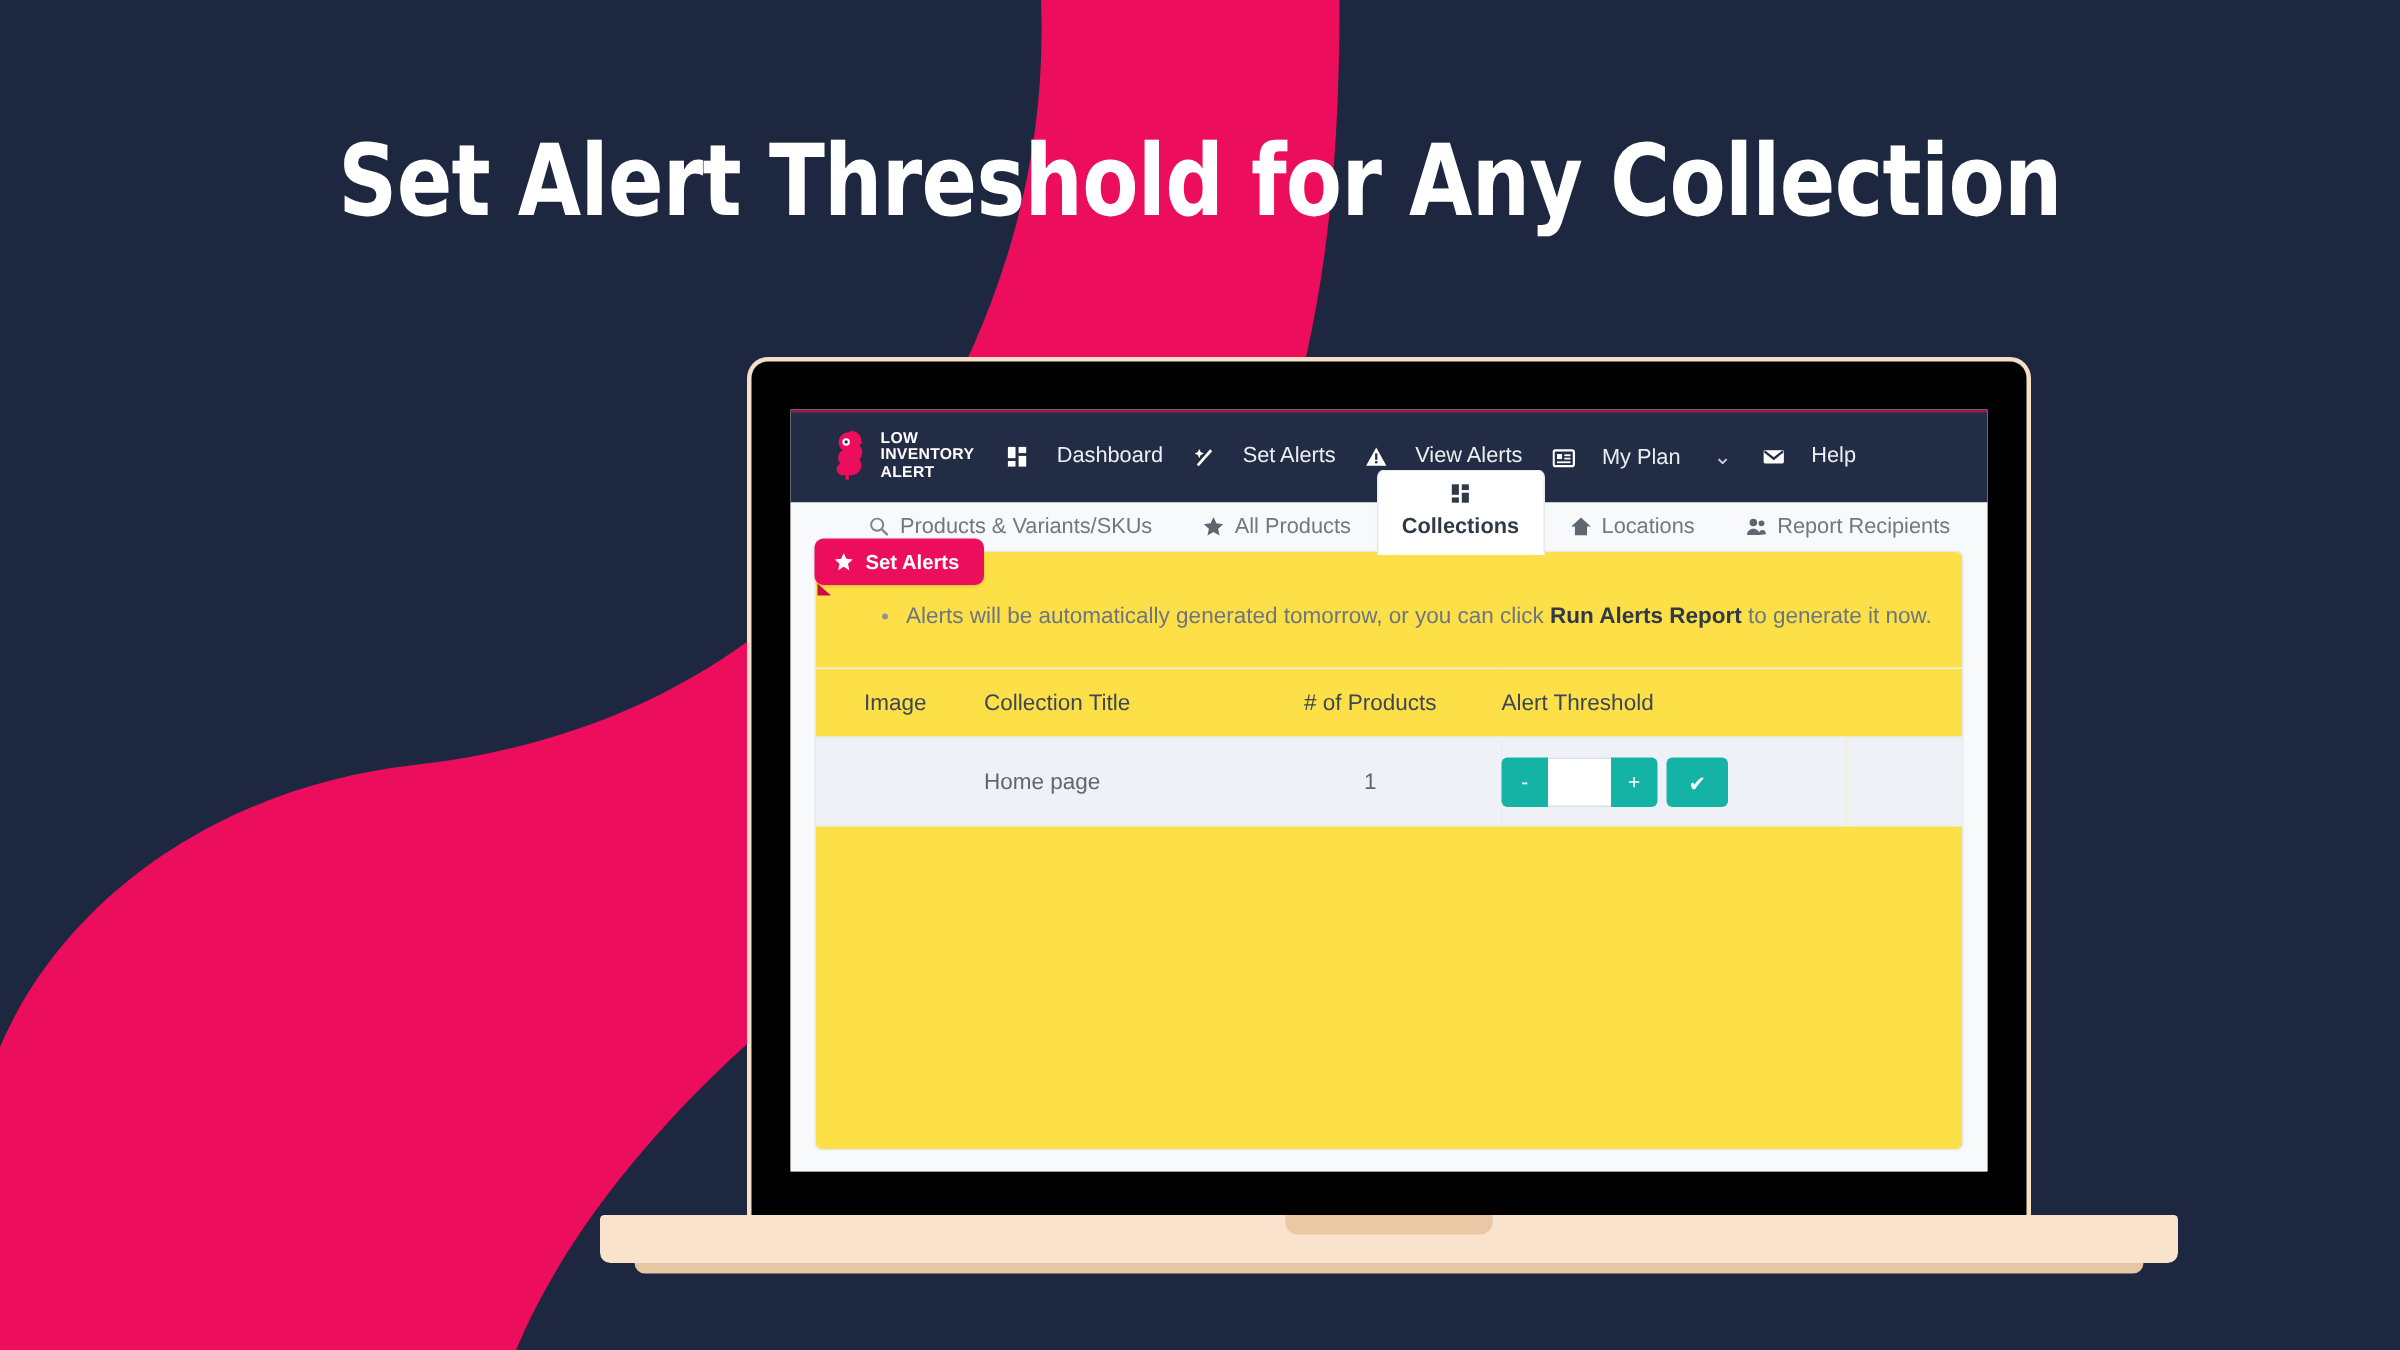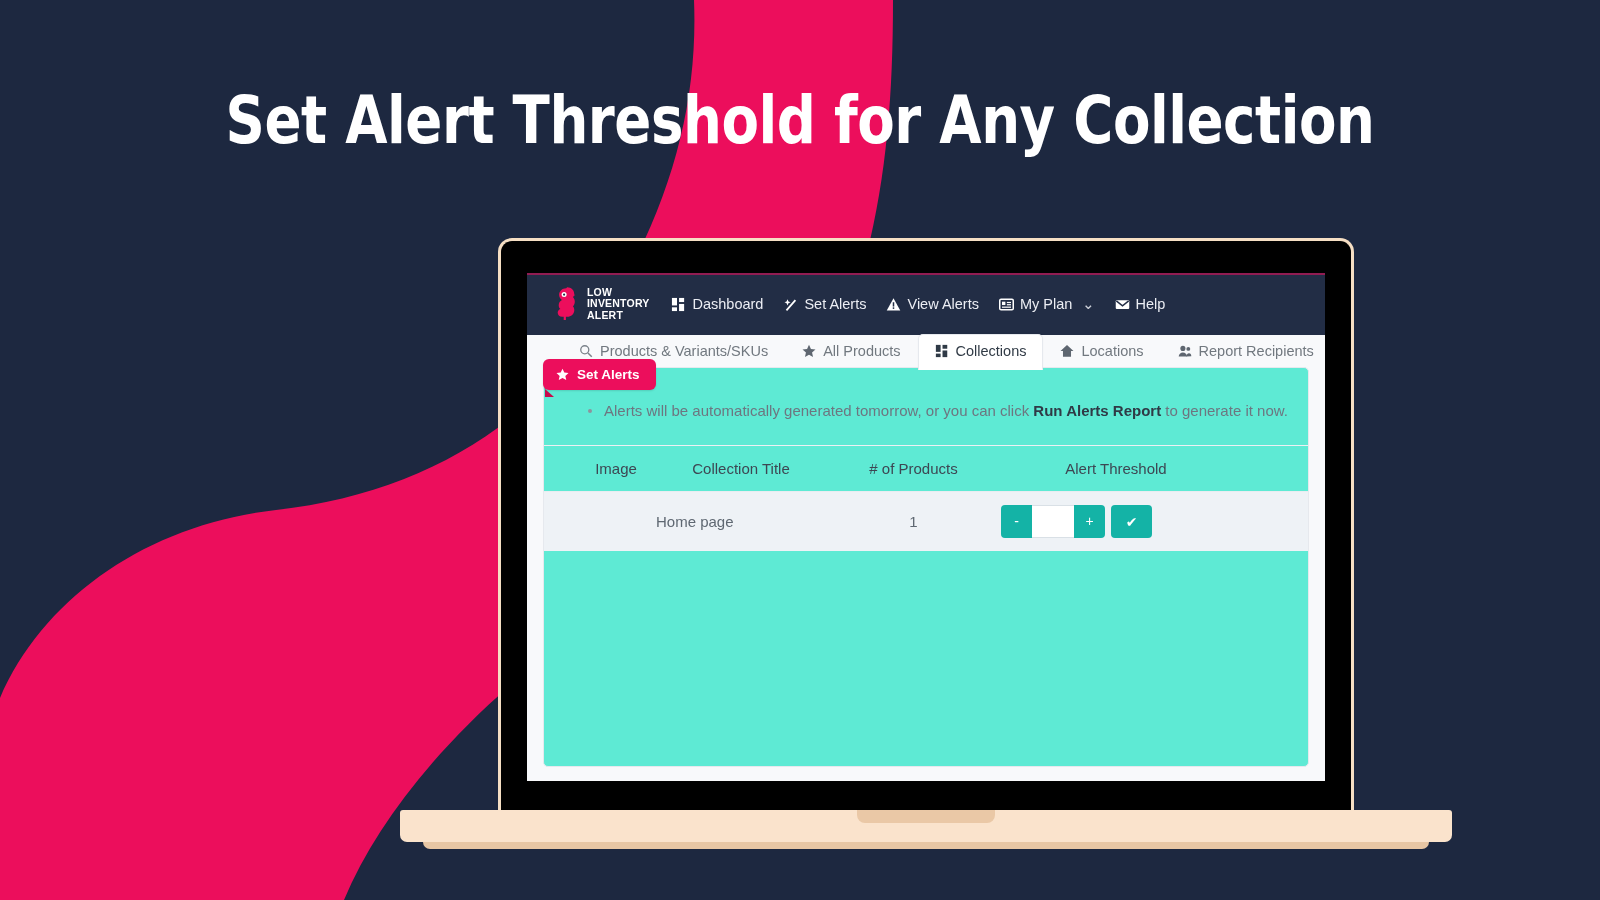--- a/index.html
+++ b/index.html
@@ -75,21 +75,21 @@
     content:""; position:absolute; left:0; top:0; height:2px; width:100%;
     background:#ec0e5c; opacity:.55;
   }
   #brand { display:flex; align-items:center; gap:8px; margin-right:22px; }
   #brand-mark { width:26px; height:34px; flex:none; }
   #brand-text {
     color:#fff; font-size:10.5px; font-weight:bold;
     line-height:11.5px; letter-spacing:.2px;
   }
   .nav-item {
-    display:flex; align-items:flex-end; gap:6px;
+    display:flex; align-items:flex-end; gap:18px;
     color:#eceef4; font-size:14.5px;
     margin-right:20px; white-space:nowrap; cursor:pointer;
   }
   .nav-item .nav-ico { width:15px; height:15px; flex:none; display:block; }
   .nav-chev { margin-left:4px; opacity:.85; }
 
   
   #page-body { padding:14px 0 0 0; background:#f8f9fb; height:446px; position:relative; }
 
   #badge-set-alerts {
@@ -102,21 +102,21 @@
     z-index:3;
     box-shadow:0 1px 2px rgba(0,0,0,.12);
   }
   #badge-set-alerts:after{
     content:""; position:absolute; left:2px; bottom:-7px;
     border-left:9px solid #c70b4c; border-top:8px solid transparent;
   }
 
   #content-card {
     margin:18px 16px 0 16px;
-    background:#5eead4;
+    background:#fde047;
     border:1px solid #e6e9ee;
     border-radius:5px;
     min-height:400px;
     position:relative;
   }
 
   
   #tabs {
     position:absolute; top:-36px; left:18px; right:0;
     height:37px;
@@ -127,47 +127,48 @@
     display:flex; align-items:center; gap:7px;
     font-size:14.5px; color:#71787f;
     padding:8px 16px 9px 16px;
     white-space:nowrap; cursor:pointer;
     border:1px solid transparent;
     border-radius:5px 5px 0 0;
     background:transparent;
   }
   .tab .tab-ico { width:14px; height:14px; flex:none; display:block; }
   .tab.active {
-    color:#303a45; font-weight:normal;
+    color:#303a45; font-weight:bold;
     background:#fff;
     border-color:#e6e9ee;
     border-bottom-color:#fff;
     margin-bottom:-1px;
     padding-bottom:10px;
     box-shadow:0 -1px 2px rgba(0,0,0,.03);
+    flex-direction:column;
   }
   .tab.icon-only { padding-left:10px; padding-right:10px; }
 
   
   #hints { padding:30px 0 0 40px; }
   #hints li {
     list-style:none; position:relative;
     color:#6d7680; font-size:15px;
     line-height:25px; padding-left:20px;
   }
   #hints li:before{
     content:""; position:absolute; left:4px; top:11px;
     width:4px; height:4px; border-radius:50%; background:#8d949c;
   }
   #hints b { color:#2f3a46; font-weight:bold; }
 
   
   table { width:100%; border-collapse:collapse; margin-top:22px; }
   thead th {
-    text-align:center; font-size:15px; font-weight:normal; color:#3d4753;
+    text-align:left; font-size:15px; font-weight:normal; color:#3d4753;
     padding:14px 0 14px 0;
     border-top:1px solid #edf0f3;
     border-bottom:1px solid #e9edf1;
   }
   tbody td {
     padding:13px 0; background:#eef2f6;
     font-size:15px; color:#5f6872;
   }
   .c-image { width:112px; padding-left:32px; }
   .c-title { width:170px; }

